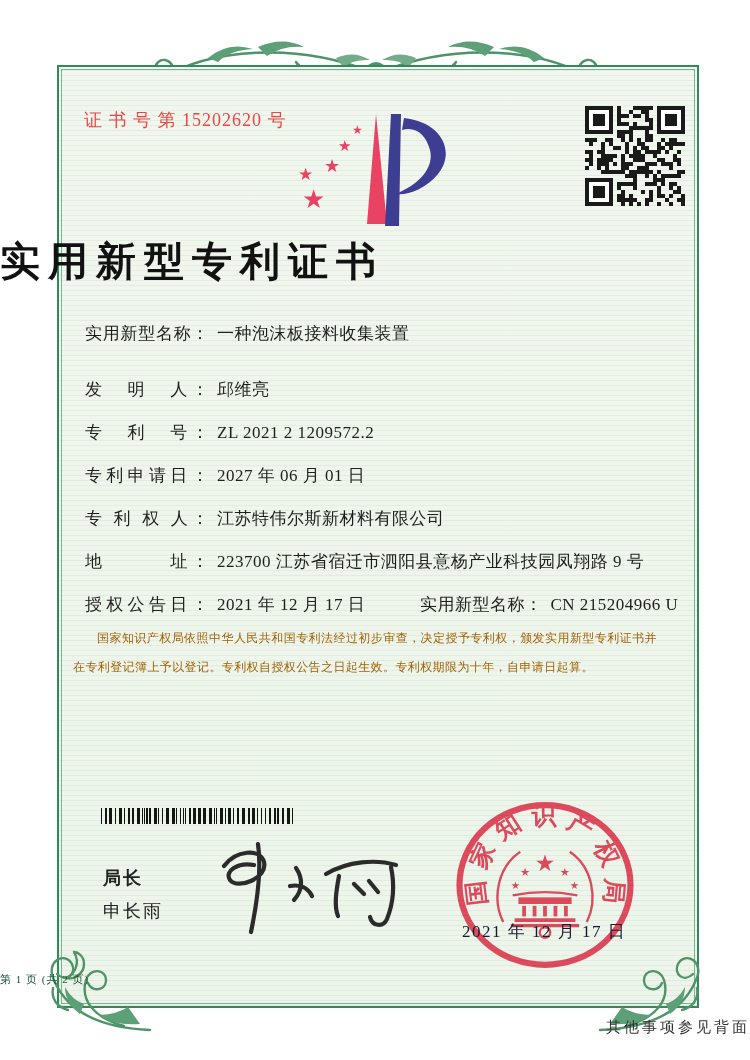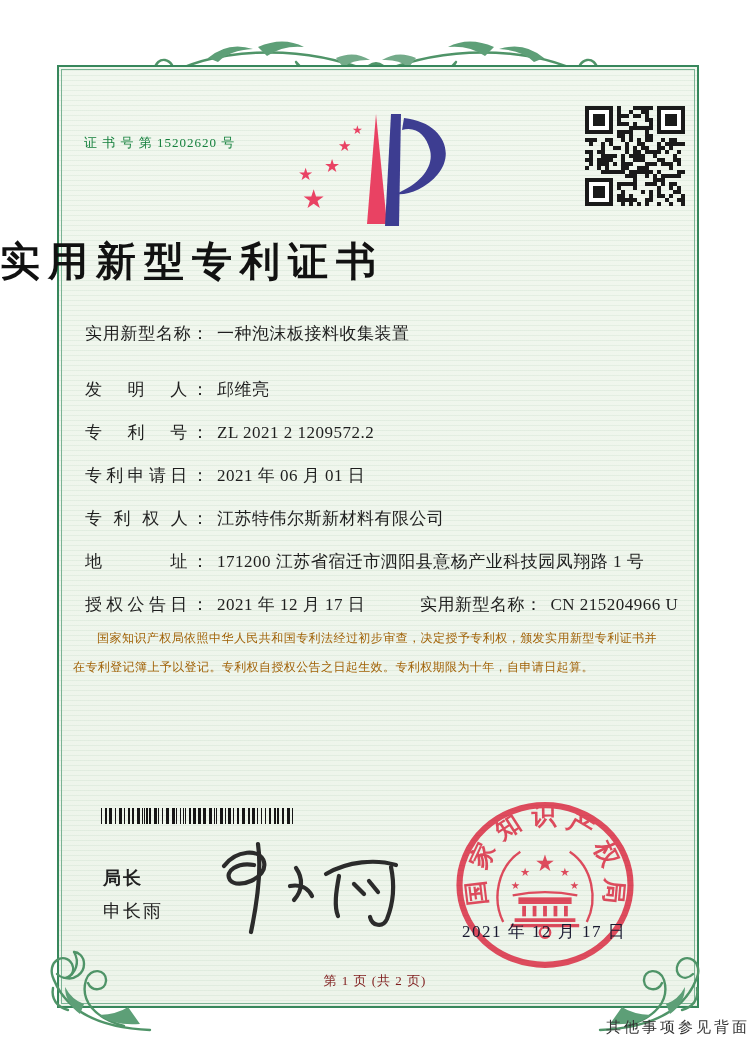--- a/index.html
+++ b/index.html
@@ -6,38 +6,38 @@
   .page{position:relative;width:750px;height:1060px;background:#ffffff;overflow:hidden;
         font-family:"Liberation Serif","DejaVu Serif",serif;color:#222;}
   
   .frame{position:absolute;left:57px;top:65px;width:638px;height:939px;
          border:2.5px solid #37875c;
          background:
            repeating-linear-gradient(0deg, rgba(110,165,125,.10) 0 1px, rgba(255,255,255,0) 1px 5px),
            linear-gradient(#f1f7ee,#edf4ea);}
   .frame::before{content:"";position:absolute;inset:2px;border:1px solid #7ab394;pointer-events:none;}
   .abs{position:absolute;}
-  .cert-no{left:84px;top:134px;font-size:13px;letter-spacing:1px;color:#15803d;}
+  .cert-no{left:84px;top:108px;font-size:18px;letter-spacing:1px;color:#ef4444;}
   .title{left:0;top:234px;width:100%;text-align:left;font-size:40px;font-weight:bold;
          letter-spacing:8px;color:#111;}
   .field-row{left:85px;font-size:17px;white-space:nowrap;}
   .flabel{display:inline-block;min-width:124px;text-align:justify;text-align-last:justify;
           letter-spacing:.5px;color:#1e1e1e;}
   .fvalue{margin-left:8px;letter-spacing:.5px;color:#1e1e1e;}
   .grant2{position:absolute;left:335px;top:0;}
   .paras{left:73px;top:624px;width:584px;font-size:12px;line-height:29px;
          letter-spacing:.4px;color:#a16207;text-align:justify;}
   .paras p{margin:0;text-indent:2em;}
   .sig-title{left:103px;top:866px;font-size:18px;letter-spacing:2px;color:#222;font-weight:bold;}
   .sig-name{left:103px;top:899px;font-size:18px;letter-spacing:2px;color:#222;}
   .signature-svg{left:208px;top:840px;}
   .barcode-svg{left:101px;top:808px;}
   .seal-wrap{left:450px;top:796px;width:190px;height:178px;opacity:.92;mix-blend-mode:multiply;}
   .seal-date{left:462px;top:920px;font-size:17px;letter-spacing:1.5px;color:#191930;z-index:5;}
-  .page-info{left:0;top:972px;width:100%;text-align:center;font-size:13px;color:#7f1d1d;letter-spacing:1px;}
+  .page-info{left:0;top:972px;width:100%;text-align:left;font-size:11px;color:#14532d;letter-spacing:1px;}
   .back-note{left:0;top:1018px;width:100%;text-align:right;font-size:15px;letter-spacing:3px;color:#333;}
   .ornament{pointer-events:none;}
   svg text.star{font-family:"DejaVu Sans",sans-serif;}
 </style>
 </head>
 <body>
 
 <div class="page">
 
   <svg class="abs ornament" style="left:146px;top:26px;" width="460" height="72" viewBox="0 0 460 72">
@@ -324,27 +324,27 @@
   <div class="abs field-row" style="top:378px">
     <span class="flabel">发　明　人：</span><span class="fvalue">邱维亮</span>
   </div>
   <div class="abs field-row" style="top:322px">
     <span class="flabel">实用新型名称：</span><span class="fvalue">一种泡沫板接料收集装置</span>
   </div>
   <div class="abs field-row" style="top:421px">
     <span class="flabel">专　利　号：</span><span class="fvalue">ZL 2021 2 1209572.2</span>
   </div>
   <div class="abs field-row" style="top:464px">
-    <span class="flabel">专利申请日：</span><span class="fvalue">2021 年 06 月 01 日</span>
+    <span class="flabel">专利申请日：</span><span class="fvalue">2027 年 06 月 01 日</span>
   </div>
   <div class="abs field-row" style="top:507px">
     <span class="flabel">专 利 权 人：</span><span class="fvalue">江苏特伟尔斯新材料有限公司</span>
   </div>
   <div class="abs field-row" style="top:550px">
-    <span class="flabel">地　　　址：</span><span class="fvalue">171200 江苏省宿迁市泗阳县意杨产业科技园凤翔路 1 号</span>
+    <span class="flabel">地　　　址：</span><span class="fvalue">223700 江苏省宿迁市泗阳县意杨产业科技园凤翔路 9 号</span>
   </div>
   <div class="abs field-row" style="top:593px;width:584px">
     <span class="flabel">授权公告日：</span><span class="fvalue">2021 年 12 月 17 日</span>
     <span class="grant2">
       <span class="flabel" style="min-width:112px">实用新型名称：</span><span class="fvalue">CN 215204966 U</span>
     </span>
   </div>
 
   <div class="abs paras">
     <p>国家知识产权局依照中华人民共和国专利法经过初步审查，决定授予专利权，颁发实用新型专利证书并在专利登记簿上予以登记。专利权自授权公告之日起生效。专利权期限为十年，自申请日起算。</p>

